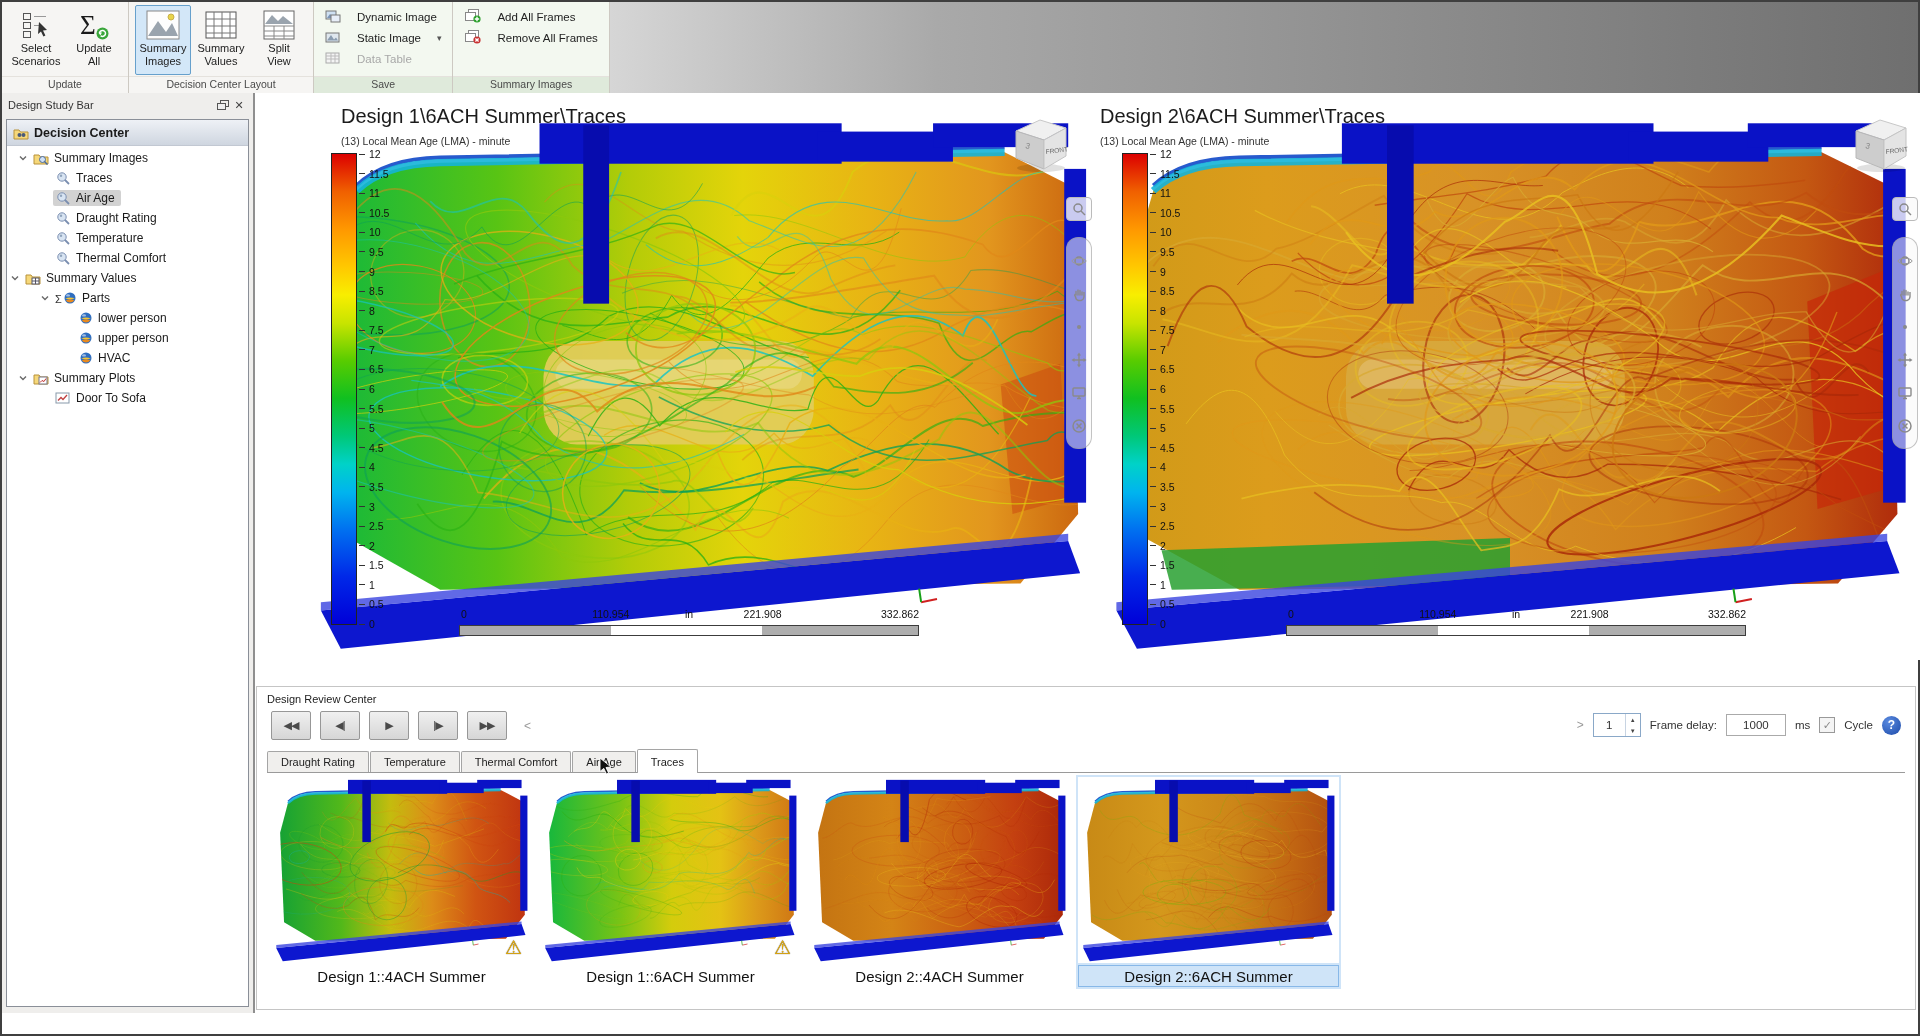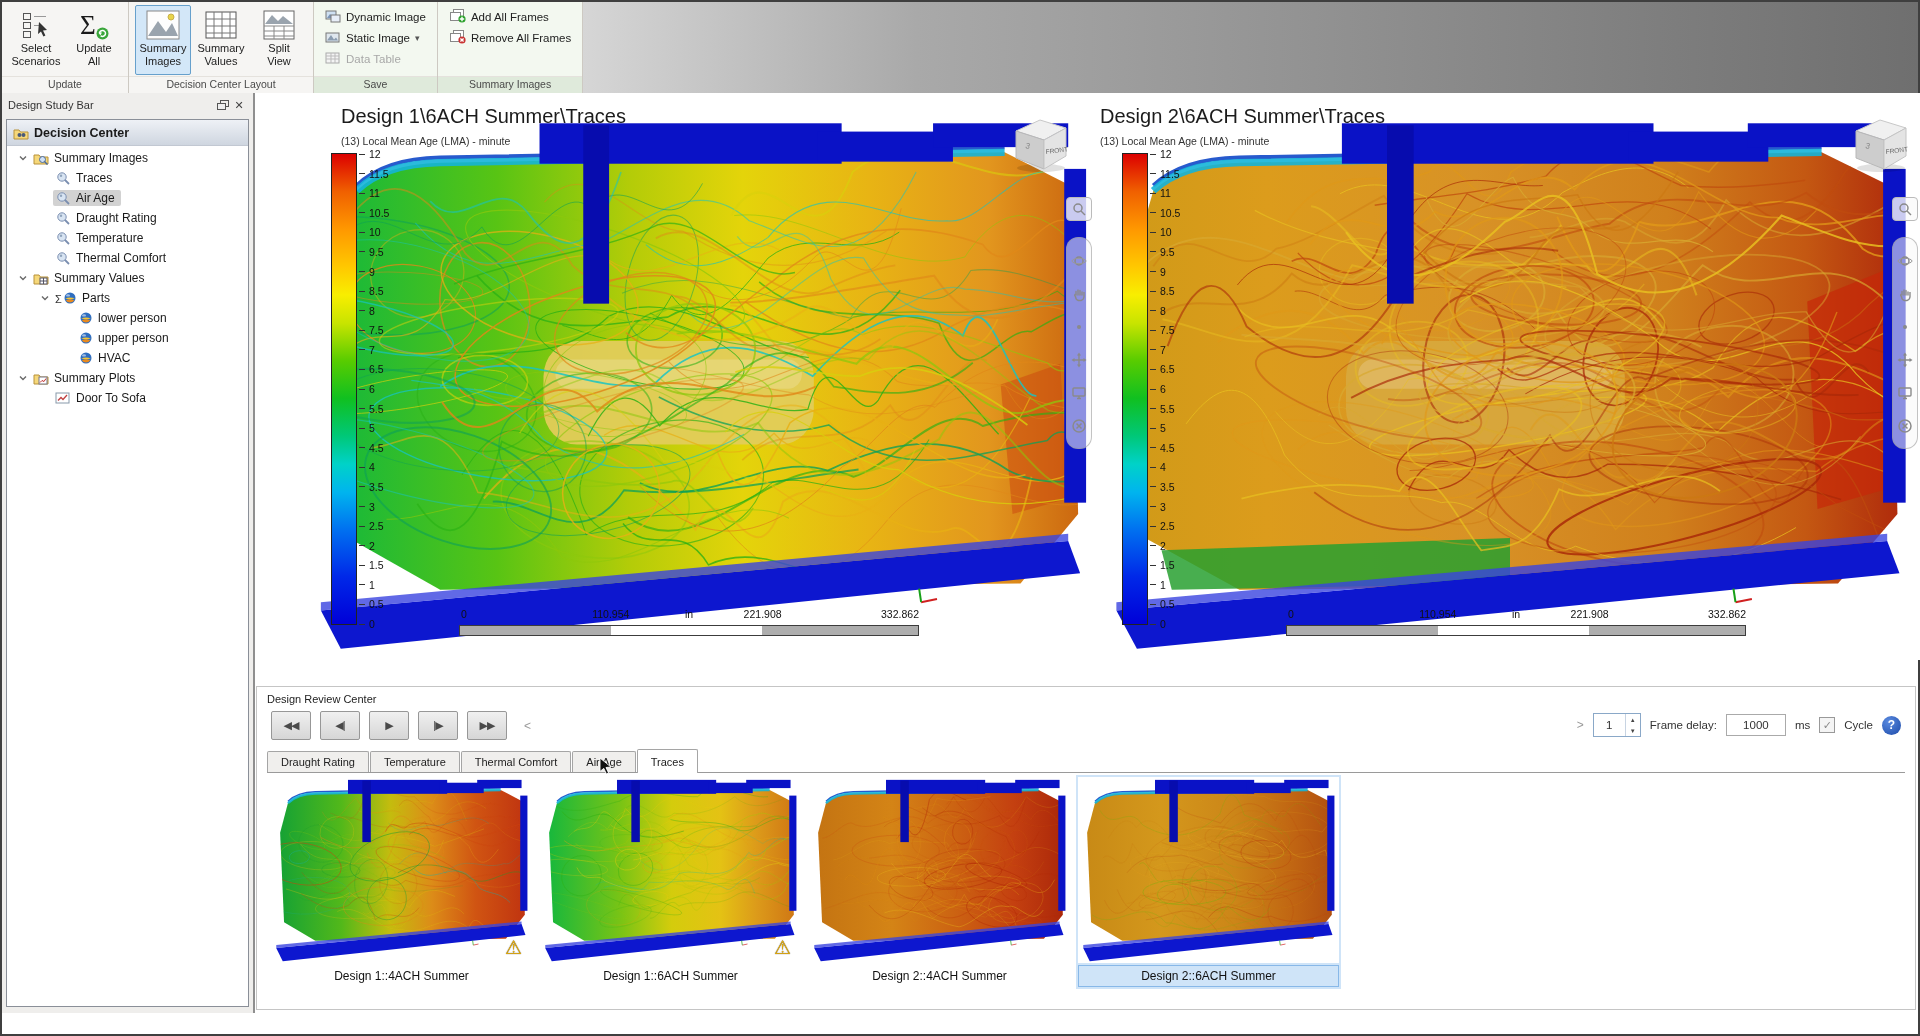--- a/index.html
+++ b/index.html
@@ -10,21 +10,21 @@
   .rgroup{position:relative;height:100%;border-right:1px solid #cdc9c2;display:flex;flex-direction:column;background:#f6f5f3;}
   .rgroup.tint{background:#f3f8f0;}
   .rbtns{flex:1;display:flex;align-items:stretch;padding:2px 5px 0;}
   .rbtns.col{flex-direction:column;justify-content:flex-start;padding-top:4px;}
   .rlabel{height:16px;font-size:10.5px;color:#4a4a4a;text-align:center;line-height:15px;border-top:1px solid #e5e2dd;}
   .rgroup.tint .rlabel{background:#dfeadb;}
   .rbtn-lg{width:54px;margin:1px;display:flex;flex-direction:column;align-items:center;font-size:11px;color:#222;border:1px solid transparent;border-radius:2px;padding-top:2px;cursor:default;}
   .rbtn-lg.active{background:#d3e7f8;border-color:#66a0cc;}
   .ric{width:34px;height:34px;display:flex;align-items:center;justify-content:center;}
   .l1,.l2{line-height:13px;white-space:nowrap;}
-  .rbtn-sm{display:flex;align-items:center;gap:5px;font-size:11.5px;color:#222;height:19px;padding:0 6px;margin:1px 0;white-space:nowrap;}
+  .rbtn-sm{display:flex;align-items:center;gap:16px;font-size:11.5px;color:#222;height:19px;padding:0 6px;margin:1px 0;white-space:nowrap;}
   .rbtn-sm.disabled{color:#a8a8a8;}
   .rbtn-sm .dd{font-size:9px;color:#555;}
   .ribbon-fill{flex:1;background:linear-gradient(90deg,#d6d6d6,#a9a9a9 25%,#6f6f6f 100%);}
 
   
   .sidebar{position:absolute;left:2px;top:93px;width:251px;bottom:23px;background:#efeeec;border-right:2px solid #8f8f8f;}
   .sb-header{height:24px;display:flex;align-items:center;font-size:11px;color:#333;padding:0 6px;}
   .sb-header .sp{flex:1;}
   .sb-hicon{width:16px;height:16px;display:flex;align-items:center;justify-content:center;color:#444;font-size:11px;cursor:default;}
   .tree{position:absolute;top:26px;left:4px;right:4px;bottom:6px;background:#fff;border:1px solid #8a8f98;overflow:hidden;padding-top:2px;}
@@ -82,21 +82,21 @@
   .chkmark{font-size:11px;color:#8a8a8a;line-height:1;}
   .help{width:19px;height:19px;border-radius:50%;background:radial-gradient(circle at 35% 30%,#5a8ae0,#1c4aa8);color:#fff;font-size:12px;font-weight:bold;display:inline-flex;align-items:center;justify-content:center;}
   .tabs{position:absolute;left:10px;top:62px;right:10px;height:23px;display:flex;align-items:flex-end;border-bottom:1px solid #9a9a9a;}
   .tab{height:20px;padding:0 13px;font-size:11px;color:#222;background:#f0efed;border:1px solid #a5a5a5;border-bottom:none;display:flex;align-items:center;border-radius:2px 2px 0 0;margin-right:1px;cursor:default;}
   .tab.active{background:#fff;height:23px;position:relative;z-index:2;margin-bottom:-1px;}
   .thumbs{position:absolute;left:12px;top:88px;display:flex;gap:4px;}
   .thumb{width:261px;padding:2px;}
   .thumb.selected{background:#cfe4f8;}
   .thumb-img{height:186px;position:relative;background:#fff;overflow:hidden;}
   .warn{position:absolute;right:10px;bottom:4px;font-size:19px;color:#f2b400;text-shadow:0 0 1px #000;}
-  .thumb-cap{height:22px;margin-top:2px;display:flex;align-items:center;justify-content:center;font-size:12px;color:#111;}
+  .thumb-cap{height:22px;margin-top:2px;display:flex;align-items:center;justify-content:center;font-size:15px;color:#111;}
   .thumb.selected .thumb-cap{background:#cfe4f8;border:1px solid #88b8e8;box-sizing:border-box;}
   .cursor{position:absolute;left:342px;top:70px;z-index:6;}
 
   
   .status{position:absolute;left:2px;right:2px;bottom:2px;height:22px;background:#f1f0ee;border-top:1px solid #c6c4c0;font-size:11.5px;color:#1a1a1a;display:flex;align-items:center;padding-left:8px;white-space:pre;}
 </style>
 </head>
 <body>
 
 <div class="frame">
@@ -322,21 +322,21 @@
             <span class="ticon">
               <svg width="16" height="14" viewBox="0 0 16 14" xmlns="http://www.w3.org/2000/svg">
                 <circle cx="7" cy="6" r="4.2" fill="#d8e4f2" stroke="#7a8eb0"></circle>
                 <circle cx="6" cy="4.8" r="1.2" fill="#90a4bc"></circle>
                 <path d="M10 9 l4 4" stroke="#7a8eb0" stroke-width="1.8"></path>
               </svg>
             </span>
             <span class="tlabel">Thermal Comfort</span>
           </span>
         </div>
-        <div class="trow" style="padding-left: 8px;">
+        <div class="trow" style="">
           <span class="chev">
             <svg width="10" height="10" xmlns="http://www.w3.org/2000/svg">
               <path d="M2 3.5 L5 6.5 L8 3.5" stroke="#6a6a6a" stroke-width="1.4" fill="none"></path>
             </svg>
           </span>
           <span class="tinner">
             <span class="ticon">
               <svg width="16" height="14" viewBox="0 0 16 14" xmlns="http://www.w3.org/2000/svg">
                 <path d="M1 4 h5 l1.5 2 H15 V13 H1 Z" fill="#f6d87a" stroke="#b8923a"></path>
                 <rect x="7" y="7" width="7" height="6" fill="#fff" stroke="#556"></rect>

